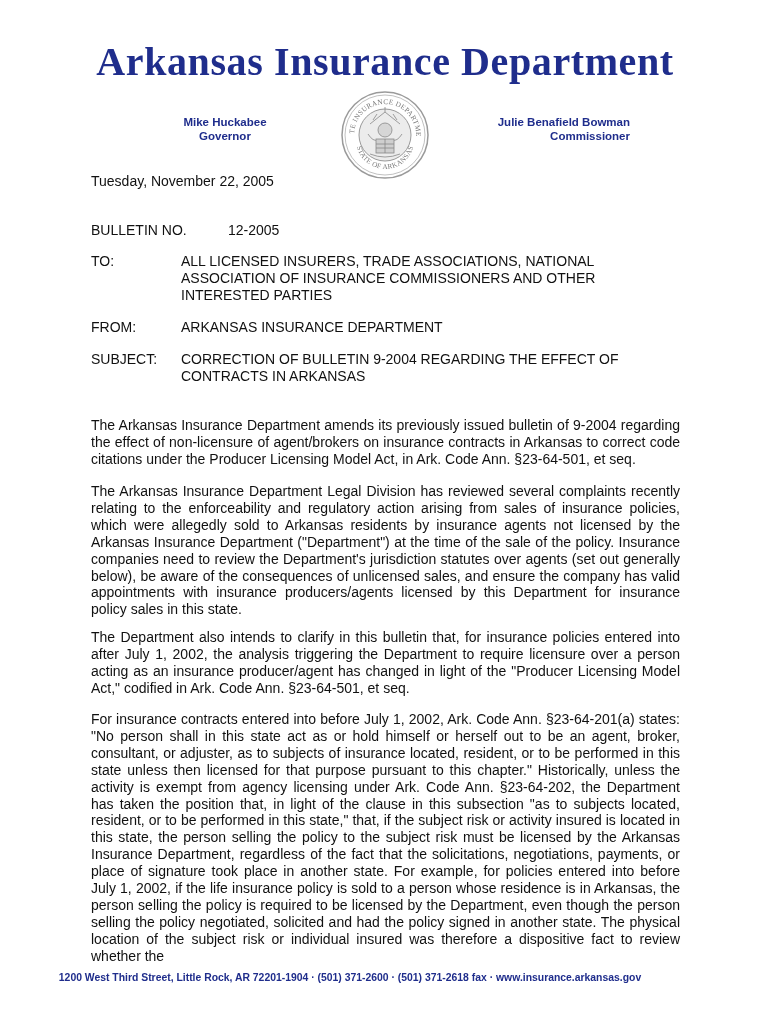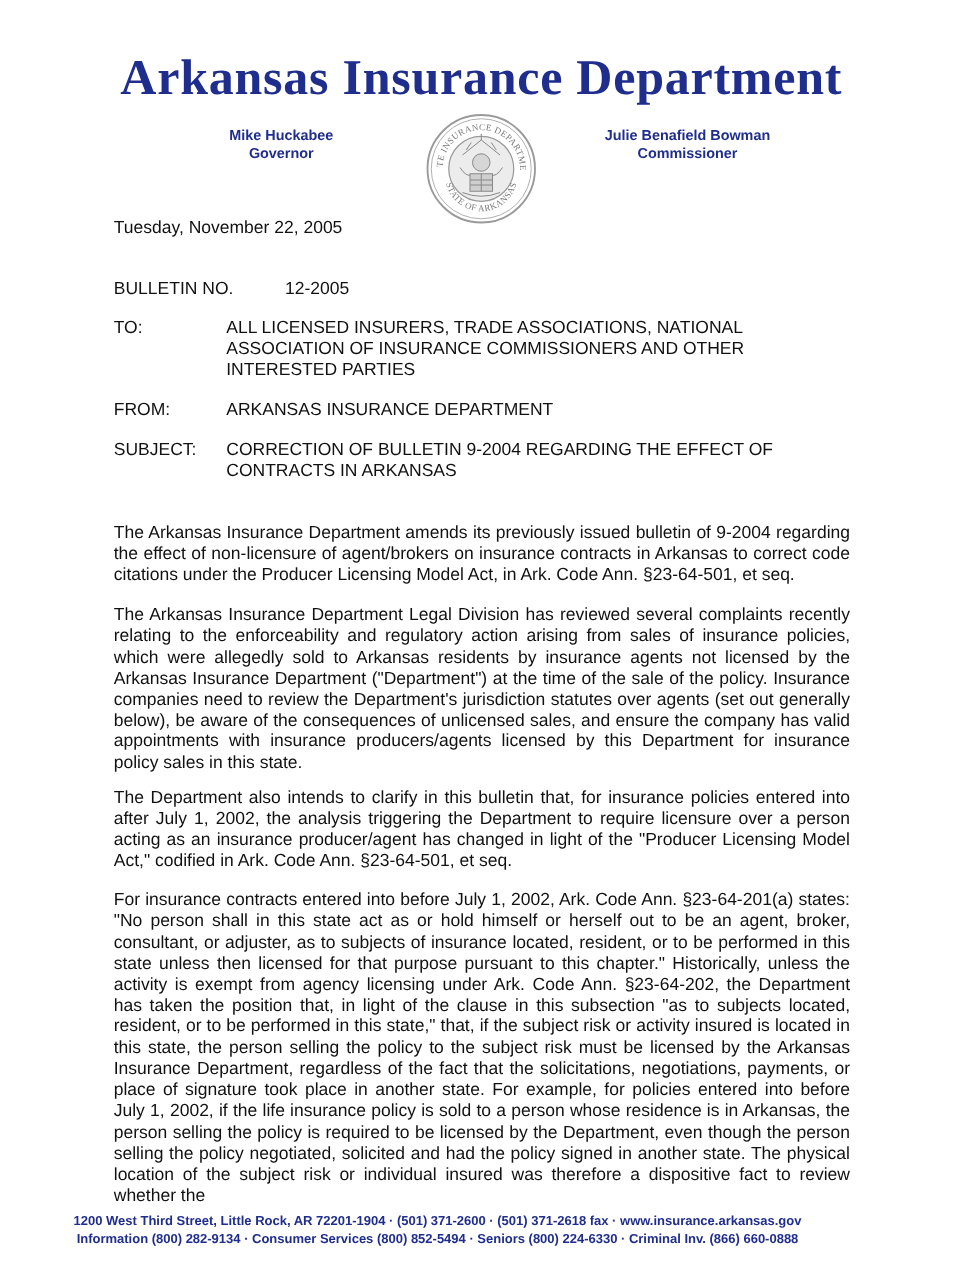--- a/index.html
+++ b/index.html
@@ -29,30 +29,30 @@
       text-align: center;
       font-family: "Liberation Serif", serif;
       font-weight: bold;
       font-size: 40px;
       letter-spacing: 0.6px;
       color: #1f2d8c;
       line-height: 48px;
     }
     .official {
       position: absolute;
-      top: 102px;
+      top: 115px;
       text-align: center;
       font-family: "Liberation Sans", sans-serif;
       font-weight: bold;
       font-size: 11.5px;
       line-height: 14px;
       color: #1f2d8c;
     }
     .official.governor { left: 160px; width: 130px; }
-    .official.commissioner { left: 470px; width: 160px; }
+    .official.commissioner { left: 470px; width: 160px; text-align: right; }
     .seal {
       position: absolute;
       left: 340px;
       top: 90px;
       width: 90px;
       height: 90px;
     }
     .date-line {
       position: absolute;
       left: 91px;
@@ -174,16 +174,15 @@
     </div>
   </div>
 
   <p class="para" style="top:417px;">The Arkansas Insurance Department amends its previously issued bulletin of 9-2004 regarding the effect of non-licensure of agent/brokers on insurance contracts in Arkansas to correct code citations under the Producer Licensing Model Act, in Ark. Code Ann. §23-64-501, et seq.</p>
   <p class="para" style="top:483px;">The Arkansas Insurance Department Legal Division has reviewed several complaints recently relating to the enforceability and regulatory action arising from sales of insurance policies, which were allegedly sold to Arkansas residents by insurance agents not licensed by the Arkansas Insurance Department ("Department") at the time of the sale of the policy. Insurance companies need to review the Department's jurisdiction statutes over agents (set out generally below), be aware of the consequences of unlicensed sales, and ensure the company has valid appointments with insurance producers/agents licensed by this Department for insurance policy sales in this state.</p>
   <p class="para" style="top:629px;">The Department also intends to clarify in this bulletin that, for insurance policies entered into after July 1, 2002, the analysis triggering the Department to require licensure over a person acting as an insurance producer/agent has changed in light of the "Producer Licensing Model Act," codified in Ark. Code Ann. §23-64-501, et seq.</p>
   <p class="para" style="top:711px;">For insurance contracts entered into before July 1, 2002, Ark. Code Ann. §23-64-201(a) states: "No person shall in this state act as or hold himself or herself out to be an agent, broker, consultant, or adjuster, as to subjects of insurance located, resident, or to be performed in this state unless then licensed for that purpose pursuant to this chapter." Historically, unless the activity is exempt from agency licensing under Ark. Code Ann. §23-64-202, the Department has taken the position that, in light of the clause in this subsection "as to subjects located, resident, or to be performed in this state," that, if the subject risk or activity insured is located in this state, the person selling the policy to the subject risk must be licensed by the Arkansas Insurance Department, regardless of the fact that the solicitations, negotiations, payments, or place of signature took place in another state. For example, for policies entered into before July 1, 2002, if the life insurance policy is sold to a person whose residence is in Arkansas, the person selling the policy is required to be licensed by the Department, even though the person selling the policy negotiated, solicited and had the policy signed in another state. The physical location of the subject risk or individual insured was therefore a dispositive fact to review whether the</p>
 
   <div class="footer">
     <div>1200 West Third Street, Little Rock, AR 72201-1904 · (501) 371-2600 · (501) 371-2618 fax · www.insurance.arkansas.gov</div>
-    <div>Information (800) 282-9134 · Consumer Services (800) 852-5494 · Seniors (800) 224-6330 · Criminal Inv. (866) 660-0888</div>
   </div>
 
 </div>
 
 </body></html>

